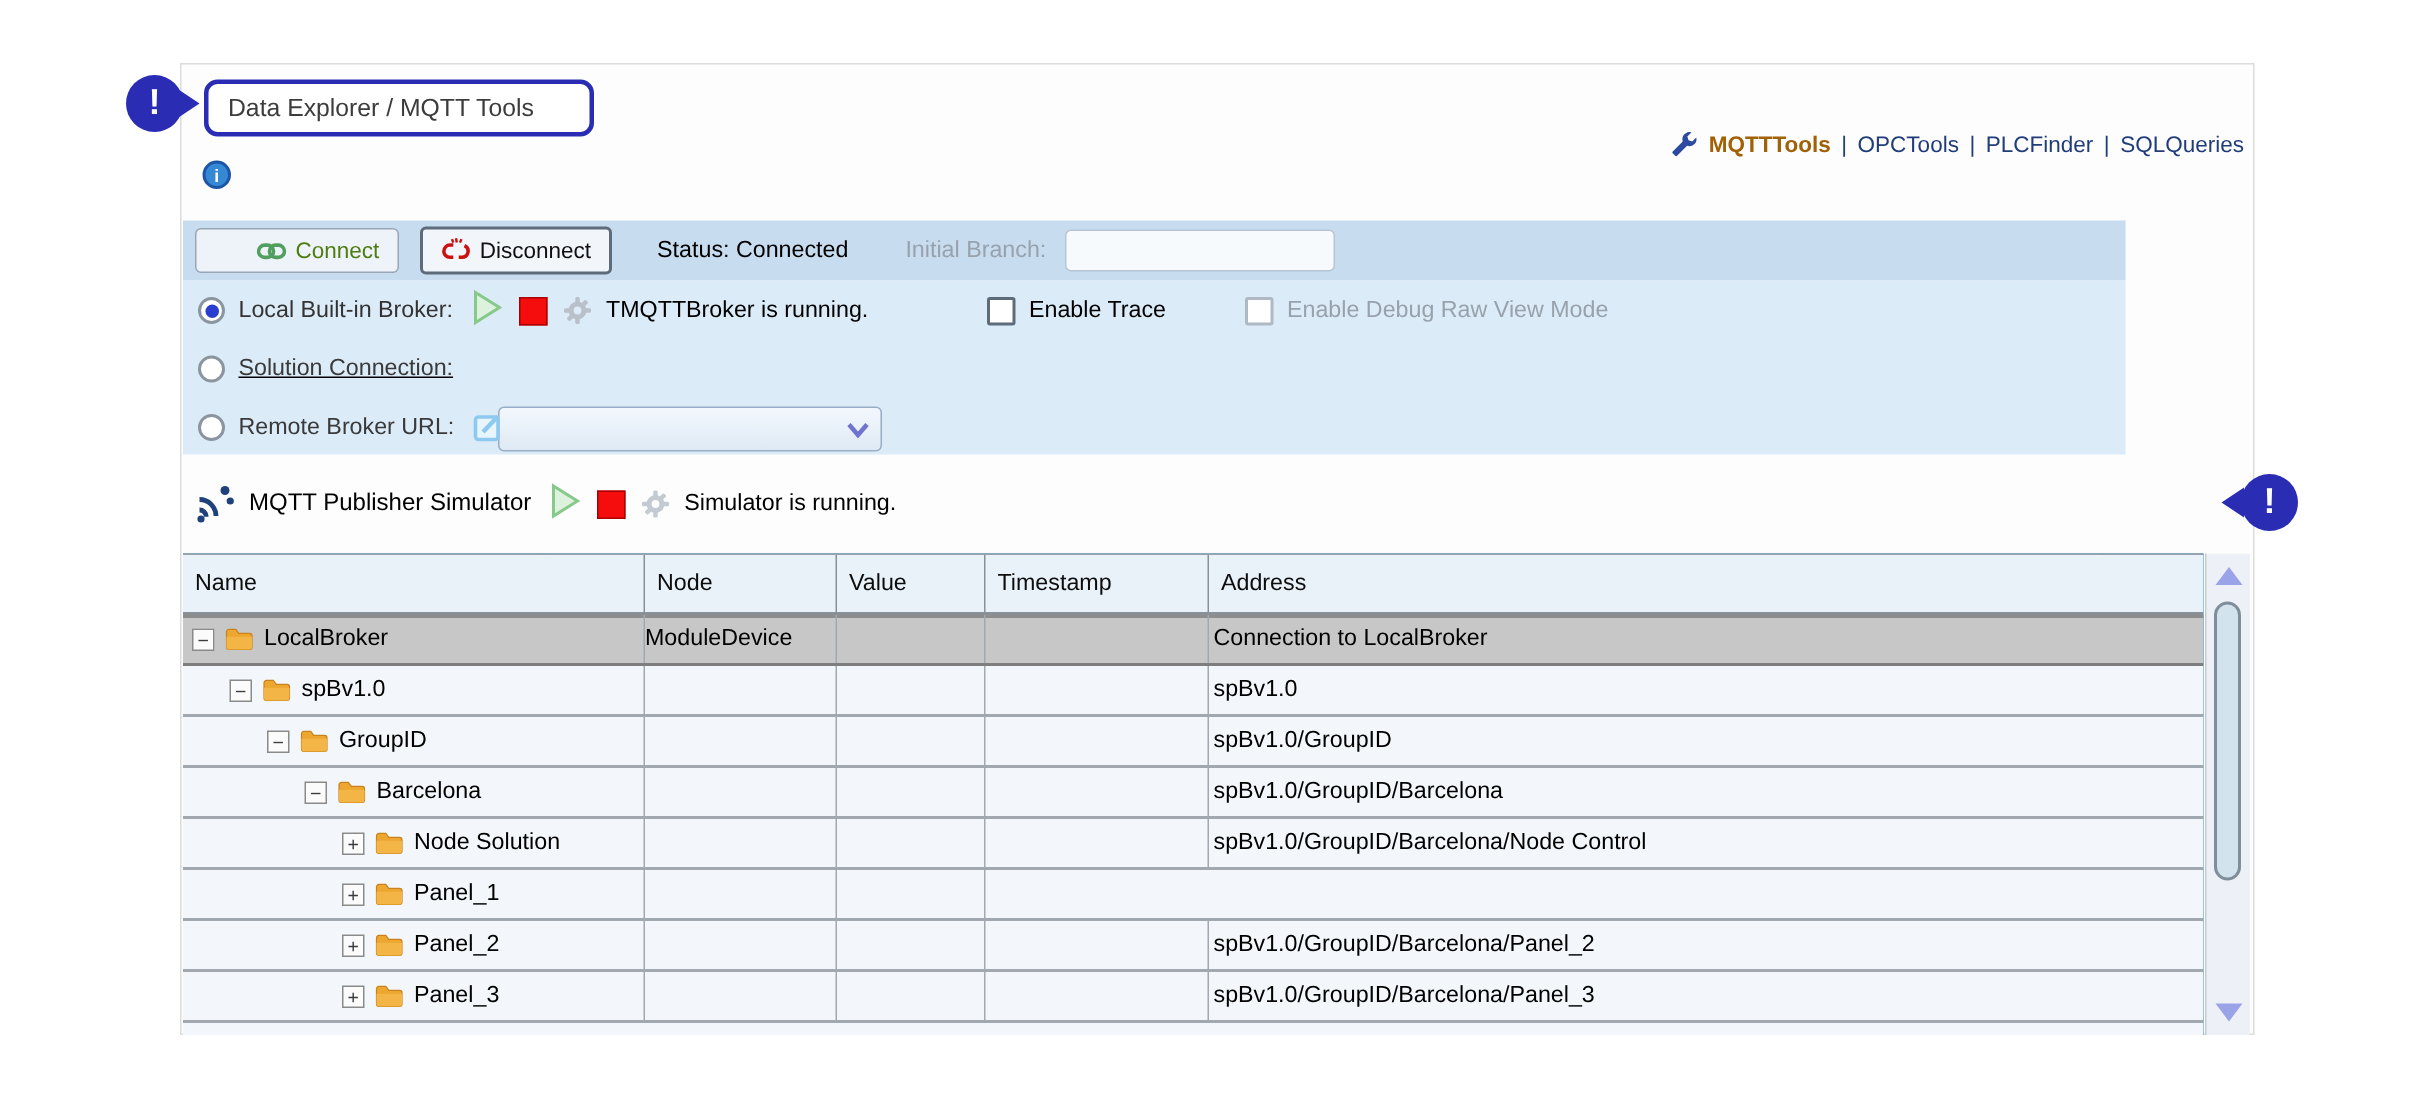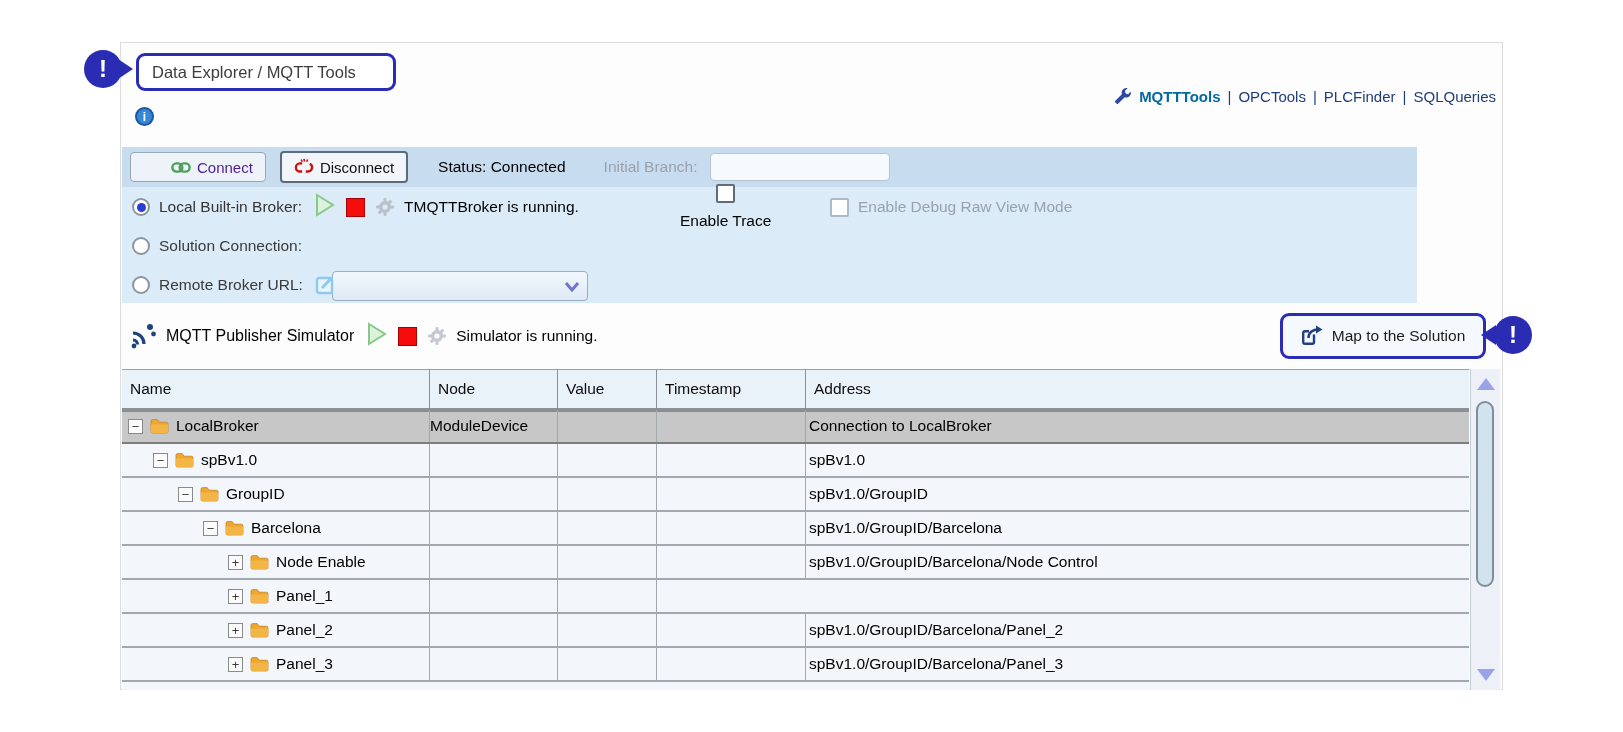--- a/index.html
+++ b/index.html
@@ -21,36 +21,36 @@
   
   .title-box { position:absolute; left:15px; top:10px; width:260px; height:38px;
                border:3px solid #2a2cb4; border-radius:9px; background:#fff;
                display:flex; align-items:center; padding-left:13px;
                font-size:16.5px; color:#3c3c3c; }
 
   
   .module-nav { position:absolute; top:44px; right:6px; display:flex; align-items:center;
                 gap:7px; font-size:15px; color:#203d7a; }
   .module-nav .tab { cursor:pointer; }
-  .module-nav .tab.active { color:#0369a1; font-weight:bold; }
+  .module-nav .tab.active { color:#a16207; font-weight:bold; }
   .module-nav .sep { color:#203d7a; }
 
   .info-icon { position:absolute; left:14px; top:64px; width:19px; height:19px; border-radius:50%;
                background:#3488d4; border:2px solid #1c55a8; color:#fff; font-size:12px; font-weight:bold;
                display:flex; align-items:center; justify-content:center; }
 
   
   .toolbar { position:absolute; left:1px; top:104px; width:1295px; height:196px; }
   .conn-row { height:40px; background:#c8dcef; display:flex; align-items:center; }
   .broker-area { height:156px; background:#dcebf8; position:relative; }
   .broker-row { position:absolute; left:0; width:100%; display:flex; align-items:center; }
 
   .btn { display:inline-flex; align-items:center; gap:6px; border-radius:4px;
          font-size:15px; padding:0 12px; height:30px; }
-  .btn-connect { margin-left:8px; background:#eef3f9; border:1px solid #98a6b6; color:#4c1d95;padding-left:40px; }
+  .btn-connect { margin-left:8px; background:#eef3f9; border:1px solid #98a6b6; color:#4d7c0f;padding-left:40px; }
   .btn-disconnect { margin-left:14px; background:#f2f6fb; border:2px solid #5d6b7a; color:#101010; height:32px; }
   .status-text { margin-left:30px; font-size:15.5px; color:#000; }
   .muted-label { color:#98a2ac; font-size:15.5px; }
   .ib-label { margin-left:38px; }
   .text-input { margin-left:12px; width:180px; height:28px; border:1px solid #b6c4d4; border-radius:4px;
                 background:#f6fafd; font-size:14px; padding:0 6px; font-family:"Liberation Sans",sans-serif; }
 
   .radio { width:18px; height:18px; border-radius:50%; background:#fff; border:2px solid #8b959f;
            display:inline-flex; align-items:center; justify-content:center; margin-left:10px; flex:none; }
   .radio .dot { width:9px; height:9px; border-radius:50%; background:#2a3fd0; }
@@ -194,31 +194,31 @@
                 <g fill="#b9c0ca">
                   <rect x="8.5" y="1" width="3" height="18" rx="1"></rect>
                   <rect x="1" y="8.5" width="18" height="3" rx="1"></rect>
                   <rect x="8.5" y="1" width="3" height="18" rx="1" transform="rotate(45 10 10)"></rect>
                   <circle cx="10" cy="10" r="6"></circle>
                 </g>
                 <circle cx="10" cy="10" r="2.6" fill="#dcebf8"></circle>
               </svg>
           </span>
           <span class="run-text">TMQTTBroker is running.</span>
-          <span class="chk-group" style="left:558px;flex-direction:column;">
+          <span class="chk-group" style="left:536px;">
             <span class="checkbox"></span>
             <span style="color:#000;">Enable Trace</span>
           </span>
           <span class="chk-group" style="left:708px;">
             <span class="checkbox disabled"></span>
             <span class="muted-label">Enable Debug Raw View Mode</span>
           </span>
         </div>
 
-        <div class="broker-row" style="top:40px; height:38px;">
+        <div class="broker-row" style="top:40px; height:38px;text-decoration:underline;">
           <span class="radio"></span>
           <span class="broker-label muted-label">Solution Connection:</span>
           <span class="combo" style="top:44px;">
             <span style="flex:1; padding-left:8px;"></span>
             <span class="combo-btn">
               <svg width="16" height="11" viewBox="0 0 16 11">
                   <polyline points="2,2 8,9 14,2" fill="none" stroke="#6f74cf" stroke-width="3"></polyline>
                 </svg>
             </span>
           </span>
@@ -263,30 +263,20 @@
               <rect x="8.5" y="1" width="3" height="18" rx="1"></rect>
               <rect x="1" y="8.5" width="18" height="3" rx="1"></rect>
               <rect x="8.5" y="1" width="3" height="18" rx="1" transform="rotate(45 10 10)"></rect>
               <circle cx="10" cy="10" r="6"></circle>
             </g>
             <circle cx="10" cy="10" r="2.6" fill="#fdfdfe"></circle>
           </svg>
       </span>
       <span class="run-text">Simulator is running.</span>
 
-      <div class="map-btn">
-        <span style="display:inline-flex;">
-          <svg width="22" height="22" viewBox="0 0 22 22">
-              <path d="M13 9.5 V17 a1.8 1.8 0 0 1-1.8 1.8 H4 A1.8 1.8 0 0 1 2.2 17 V8 A1.8 1.8 0 0 1 4 6.2 h4" fill="none" stroke="#223f80" stroke-width="2.4"></path>
-              <path d="M7.5 13 c0-6 4.5-8.5 10-8.5" fill="none" stroke="#223f80" stroke-width="2.6"></path>
-              <polygon points="15,0.5 21.5,4.5 15,8.5" fill="#223f80"></polygon>
-            </svg>
-        </span>
-        <span>Map to the Solution</span>
-      </div>
     </div>
 
     <div class="grid">
       <div class="grid-header">
         <div class="hcell w-name">Name</div>
         <div class="hcell w-type">Node</div>
         <div class="hcell w-value">Value</div>
         <div class="hcell w-ts">Timestamp</div>
         <div class="hcell w-addr">Address</div>
       </div>
@@ -361,21 +351,21 @@
 
   <div class="trow">
     <div class="tcell w-name namecell" style="padding-left: 106px;">
       <span class="exp">+</span>
       <span style="display:inline-flex;">
         <svg width="19" height="16" viewBox="0 0 19 16">
                   <path d="M1 3.2 A1.6 1.6 0 0 1 2.6 1.6 h4.6 l2 2.6 h7.2 A1.6 1.6 0 0 1 18 5.8 v7.6 a1.6 1.6 0 0 1-1.6 1.6 H2.6 A1.6 1.6 0 0 1 1 13.4 z" fill="#eda62f" stroke="#c9821d" stroke-width="0.8"></path>
                   <path d="M1 6.5 h17 v6.9 a1.6 1.6 0 0 1-1.6 1.6 H2.6 A1.6 1.6 0 0 1 1 13.4 z" fill="#f3b545"></path>
                 </svg>
       </span>
-      <span class="c-name">Node Enable</span>
+      <span class="c-name">Node Solution</span>
     </div>
     <div class="tcell w-type  c-type"></div>
     <div class="tcell w-value c-value"></div>
     <div class="tcell w-ts    c-ts"></div>
     <div class="tcell w-addr  c-addr">spBv1.0/GroupID/Barcelona/Node Control</div>
   </div>
 
   <div class="trow">
     <div class="tcell w-name namecell" style="padding-left: 106px;">
       <span class="exp">+</span>

